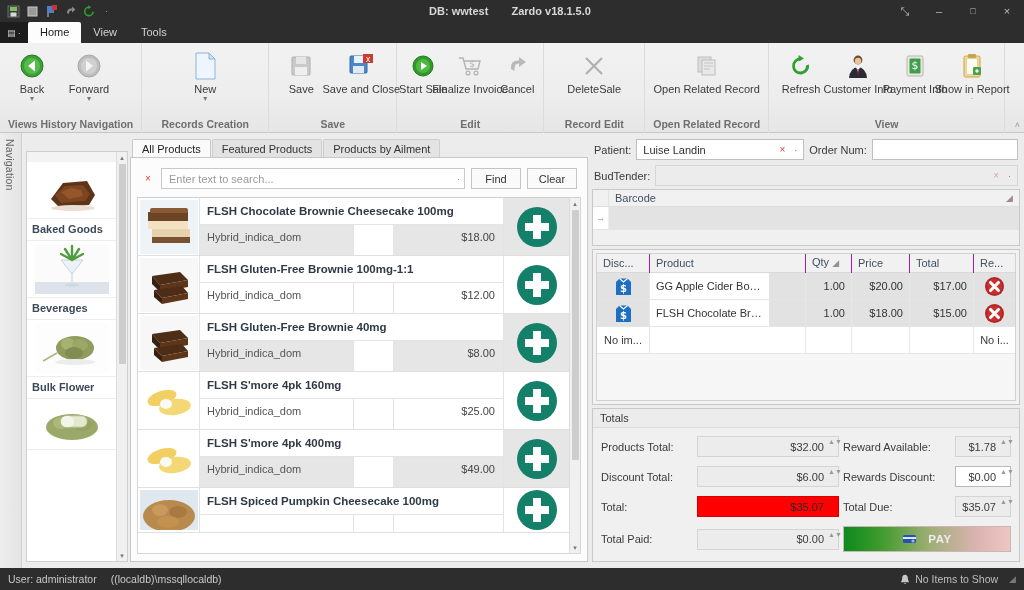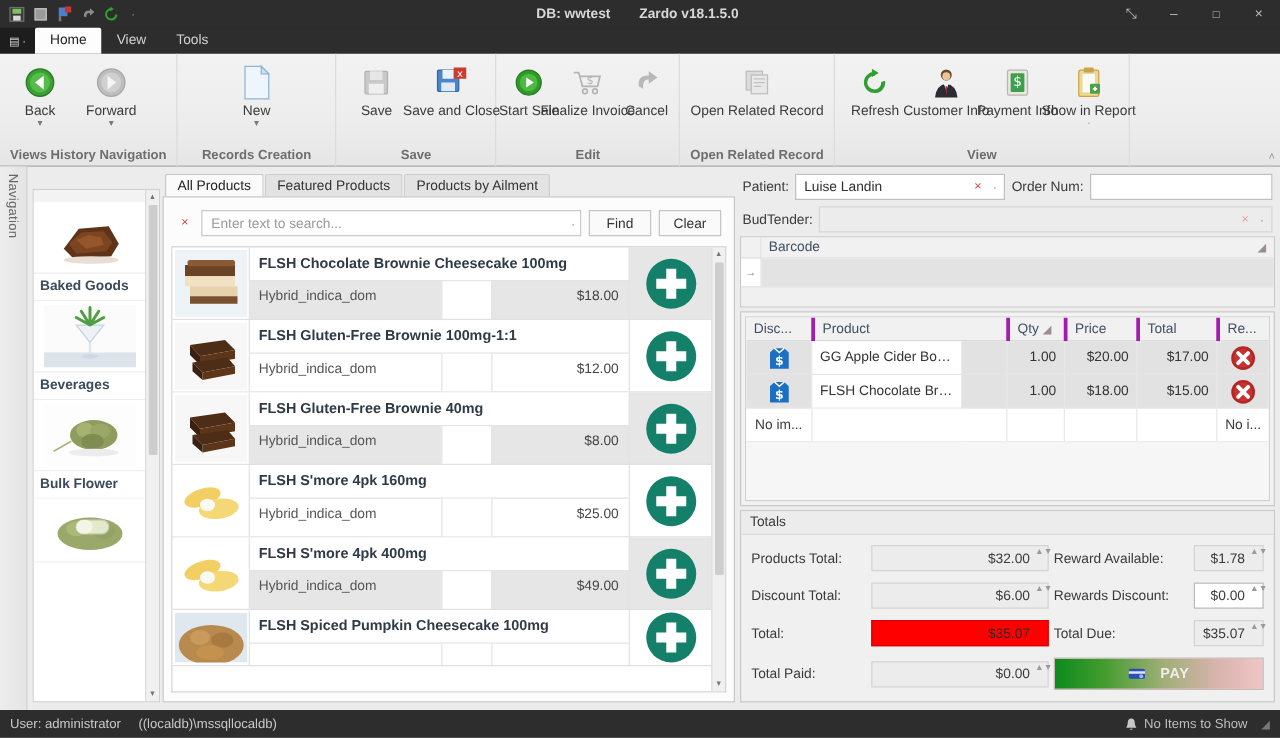--- a/index.html
+++ b/index.html
@@ -182,21 +182,21 @@
                       color: #888; font-size: 9px; border-right: 1px solid #eee; }
   .barcode-row .cell { flex: 1; background: #e3e3e3; }
   .barcode-pad { height: 16px; background: #f0f0f0; border-top: 1px solid #e4e4e4; }
 
   .cartbox { flex: 1; border: 1px solid #c9c9c9; background: #f2f2f2; padding: 3px;
              display: flex; flex-direction: column; min-height: 0; }
   .cartgrid { flex: 1; border: 1px solid #d2d2d2; background: #fff; display: flex; flex-direction: column;
               overflow: hidden; }
   .chead { display: flex; height: 19px; background: #f1f1f1; border-bottom: 1px solid #d9d9d9;
            font-size: 11px; color: #404f60; align-items: center; }
-  .chead > div { padding-left: 6px; border-left: 3px solid #a21caf; white-space: nowrap;
+  .chead > div { padding-left: 6px; border-left: 1px solid #a21caf; white-space: nowrap;
                  overflow: hidden; line-height: 19px; }
   .chead > div:first-child { border-left: none; }
   .crow { display: flex; height: 27px; align-items: stretch; border-bottom: 1px solid #e5e5e5;
           background: #e2e2e2; font-size: 11px; }
   .crow > div { border-left: 1px solid #e8e8e8; display: flex; align-items: center; padding: 0 6px; }
   .crow > div:first-child { border-left: none; }
   .crow.empty { background: #fff; }
   .c-disc { width: 52px; justify-content: center; }
   .c-prod { flex: 1; min-width: 0; background: #fff; }
   .c-prod span { white-space: nowrap; overflow: hidden; text-overflow: ellipsis; }
@@ -402,20 +402,33 @@
             <svg width="24" height="24" viewBox="0 0 24 24">
                 <path d="M6 15 Q5 6 14 6.5 L14 3 L21 8 L14 13 L14 9.6 Q9 9 9.5 17 Z" fill="#b9b9b9"></path>
               </svg>
           </span>
           <span class="lbl">Cancel</span>
         </div>
       </div>
       <div class="rgroup-label">Edit</div>
     </div>
 
+    <div class="rgroup">
+      <div class="rgroup-items" style="min-width:100px;justify-content:center">
+        <div class="rbtn disabled" style="width:78px">
+          <span class="ico">
+            <svg width="26" height="26" viewBox="0 0 26 26">
+                <path d="M5 5 L21 21 M21 5 L5 21" stroke="#b0b0b0" stroke-width="2.2" fill="none"></path>
+              </svg>
+          </span>
+          <span class="lbl">DeleteSale</span>
+        </div>
+      </div>
+      <div class="rgroup-label">Record Edit</div>
+    </div>
 
     <div class="rgroup">
       <div class="rgroup-items" style="min-width:118px;justify-content:center">
         <div class="rbtn disabled" style="width:96px">
           <span class="ico">
             <svg width="24" height="24" viewBox="0 0 24 24">
                 <rect x="3" y="3" width="13" height="15" fill="#dcdcdc" stroke="#bdbdbd"></rect>
                 <rect x="7" y="6" width="13" height="15" fill="#e8e8e8" stroke="#bdbdbd"></rect>
                 <path d="M9 9 H18 M9 12 H18 M9 15 H15" stroke="#c2c2c2" stroke-width="1"></path>
               </svg>

